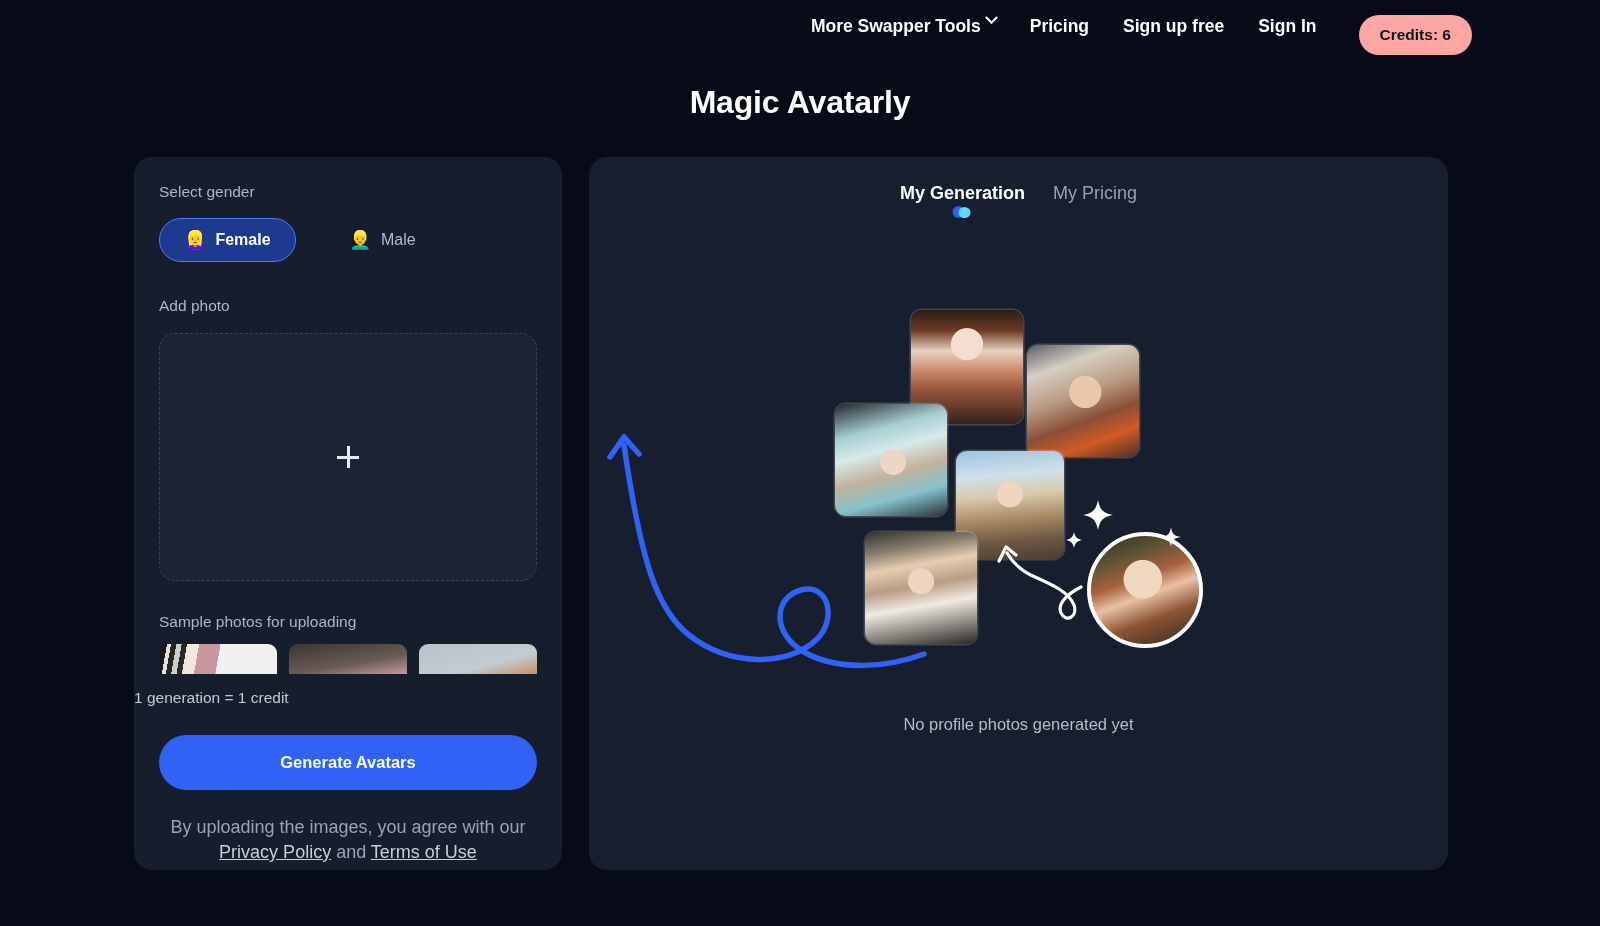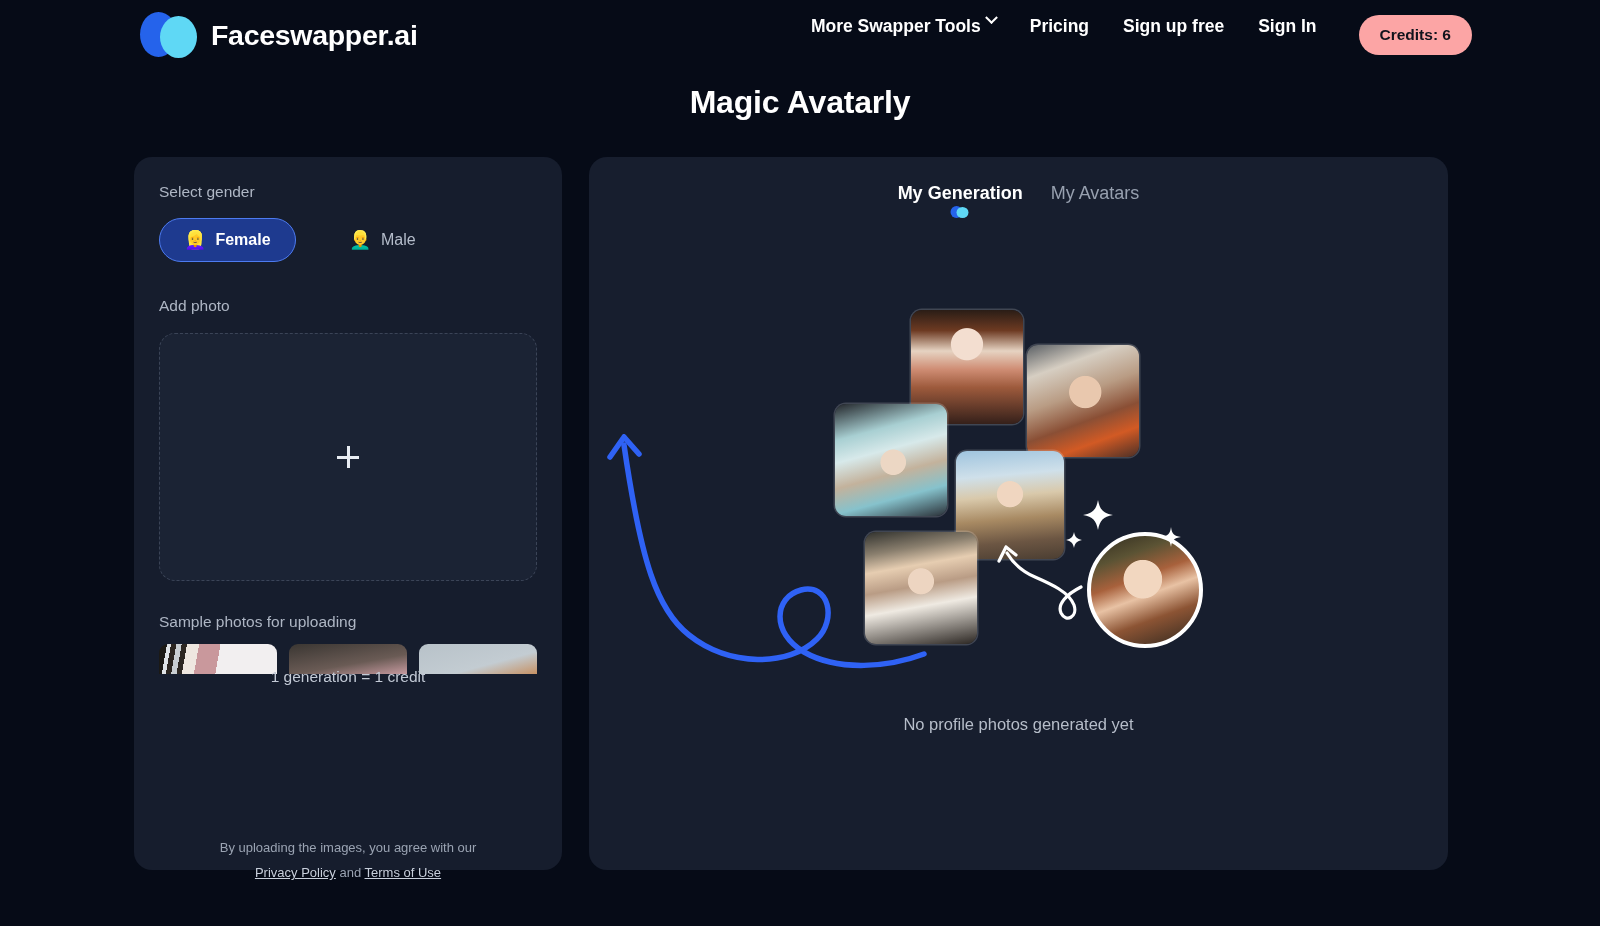--- a/index.html
+++ b/index.html
@@ -128,35 +128,35 @@
       linear-gradient(100deg,#1b1915 0 6%,#dfe3e6 6% 9%,#2b2520 9% 13%,#c9ced2 13% 17%,#2d2722 17% 21%,#efe7e0 21% 30%,#c9989c 30% 46%,#f2eff0 46% 100%);
   }
   .s2 { background:
       linear-gradient(170deg,#3a3632 0%,#6a5b55 28%,#c79aa0 46%,#e3c6a6 62%,#8d7a6e 80%,#4a433e 100%);
   }
   .s3 { background:
       linear-gradient(165deg,#b8c2c9 0%,#c3ccd2 32%,#c68d5c 52%,#d8a472 72%,#9c8874 100%);
   }
 
   .credit-note {
-    position: absolute; left: 0; top: 511px; width: 428px;
-    text-align: center; color: #c3cad6; font-size: 15.5px;
+    position: absolute; left: 0; top: 532px; width: 428px;
+    text-align: left; color: #c3cad6; font-size: 15.5px;
   }
   .generate-btn {
     position: absolute; left: 25px; top: 578px;
     width: 378px; height: 55px; border-radius: 28px;
     background: #2f62f5; color: #ffffff;
     font-size: 16.5px; font-weight: 700;
     display: flex; align-items: center; justify-content: center;
     cursor: pointer; border: none;
     font-family: "Liberation Sans", sans-serif;
   }
   .legal {
     position: absolute; left: 0; width: 428px; text-align: center;
-    color: #9aa3b2; font-size: 13px; line-height: 1.85; margin-top: 25px;
+    color: #9aa3b2; font-size: 18px; line-height: 1.85;
   }
   .legal-1 { top: 654px; }
   .legal-2 { top: 679px; }
   .legal-link { color: #c8cfdb; text-decoration: underline; cursor: pointer; }
 
   
   .tabs {
     position: absolute; left: 0; top: 26px; width: 859px;
     display: flex; justify-content: center; align-items: flex-start; gap: 28px;
   }
@@ -223,27 +223,20 @@
   .empty-note {
     position: absolute; left: 0; top: 558px; width: 859px;
     text-align: center; color: #b6bdc9; font-size: 16.5px;
   }
 </style>
 </head>
 <body>
 
 <div class="header">
 
-  <div class="brand">
-    <div class="logo-mark">
-      <div class="logo-c1"></div>
-      <div class="logo-c2"></div>
-    </div>
-    <div class="brand-name">Faceswapper.ai</div>
-  </div>
 
   <div class="nav">
     <div class="nav-link">
       <span>More Swapper Tools</span>
       <span class="chev"></span>
     </div>
     <div class="nav-link">Pricing</div>
     <div class="nav-link">Sign up free</div>
     <div class="nav-link">Sign In</div>
     <div class="credits-badge">Credits: 6</div>
@@ -277,40 +270,41 @@
   <div class="field-label lbl-sample">Sample photos for uploading</div>
 
   <div class="samples">
     <div class="sample-thumb s1"></div>
     <div class="sample-thumb s2"></div>
     <div class="sample-thumb s3"></div>
   </div>
 
   <div class="credit-note">1 generation = 1 credit</div>
 
+  <button class="generate-btn">Generate Avatars</button>
 
   <div class="legal legal-1">By uploading the images, you agree with our</div>
   <div class="legal legal-2">
     <span class="legal-link">Privacy Policy</span><span> and </span><span class="legal-link">Terms of Use</span>
   </div>
 
 </div>
 
 <div class="right-panel">
 
   <div class="tabs">
     <div class="tab active">
       <div class="tab-label">My Generation</div>
       <div class="tab-indicator">
         <div class="ti1"></div>
         <div class="ti2"></div>
       </div>
     </div>
     <div class="tab inactive">
-      <div class="tab-label">My Avatars</div>
+      <div class="tab-label">My Pricing</div>
     </div>
   </div>
 
   <div class="collage">
 
     <div class="card card-queen"></div>
     <div class="card card-astro"></div>
     <div class="card card-hat"></div>
     <div class="card card-warrior"></div>
     <div class="card card-victorian"></div>

